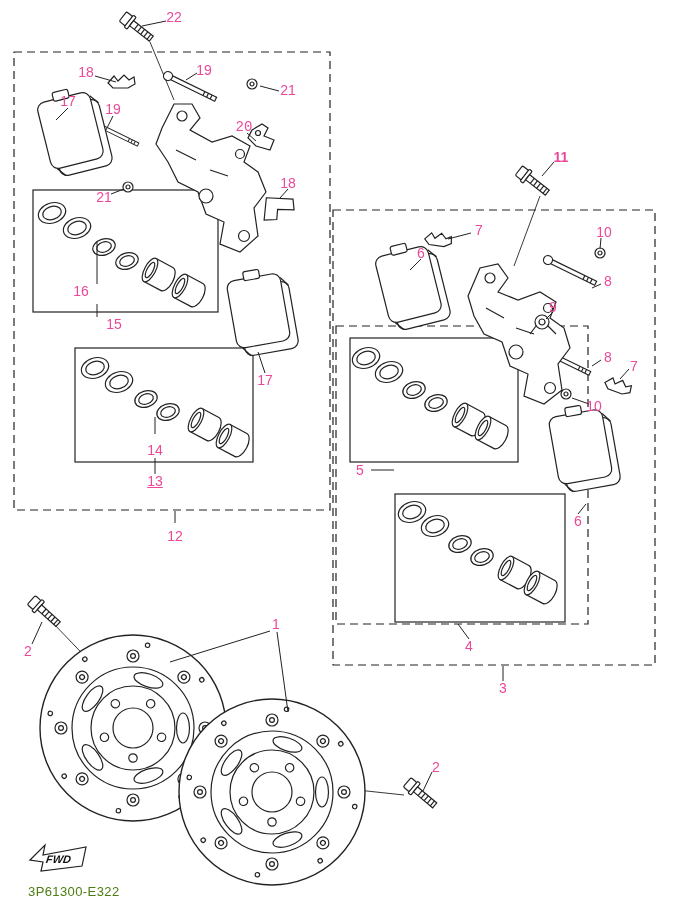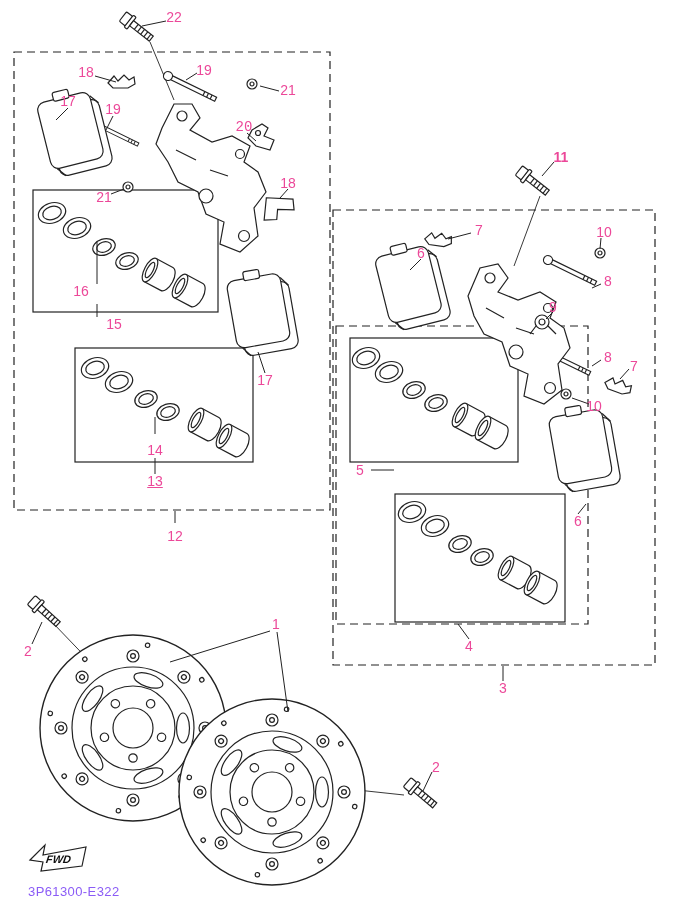--- a/index.html
+++ b/index.html
@@ -1,21 +1,21 @@
 <!DOCTYPE html>
 <html><head>
 <meta charset="utf-8">
 <style>
   html,body{margin:0;padding:0;background:#fff;}
   .page{position:relative;width:673px;height:917px;background:#fff;overflow:hidden;
         font-family:"Liberation Sans",sans-serif;color:#111;}
   .page svg{position:absolute;left:0;top:0;}
   .callout{position:absolute;transform:translate(-50%,-50%);font-size:14px;line-height:1;
            color:#ec4899;user-select:none;}
-  .code{position:absolute;left:28px;top:884px;font-size:13px;letter-spacing:.4px;color:#8b5cf6;}
+  .code{position:absolute;left:28px;top:884px;font-size:13px;letter-spacing:.4px;color:#4d7c0f;}
 </style>
 </head>
 <body>
 
 <div class="page">
 
 <svg width="673" height="917" viewBox="0 0 673 917">
   <defs>
 
     <g id="sealL">

